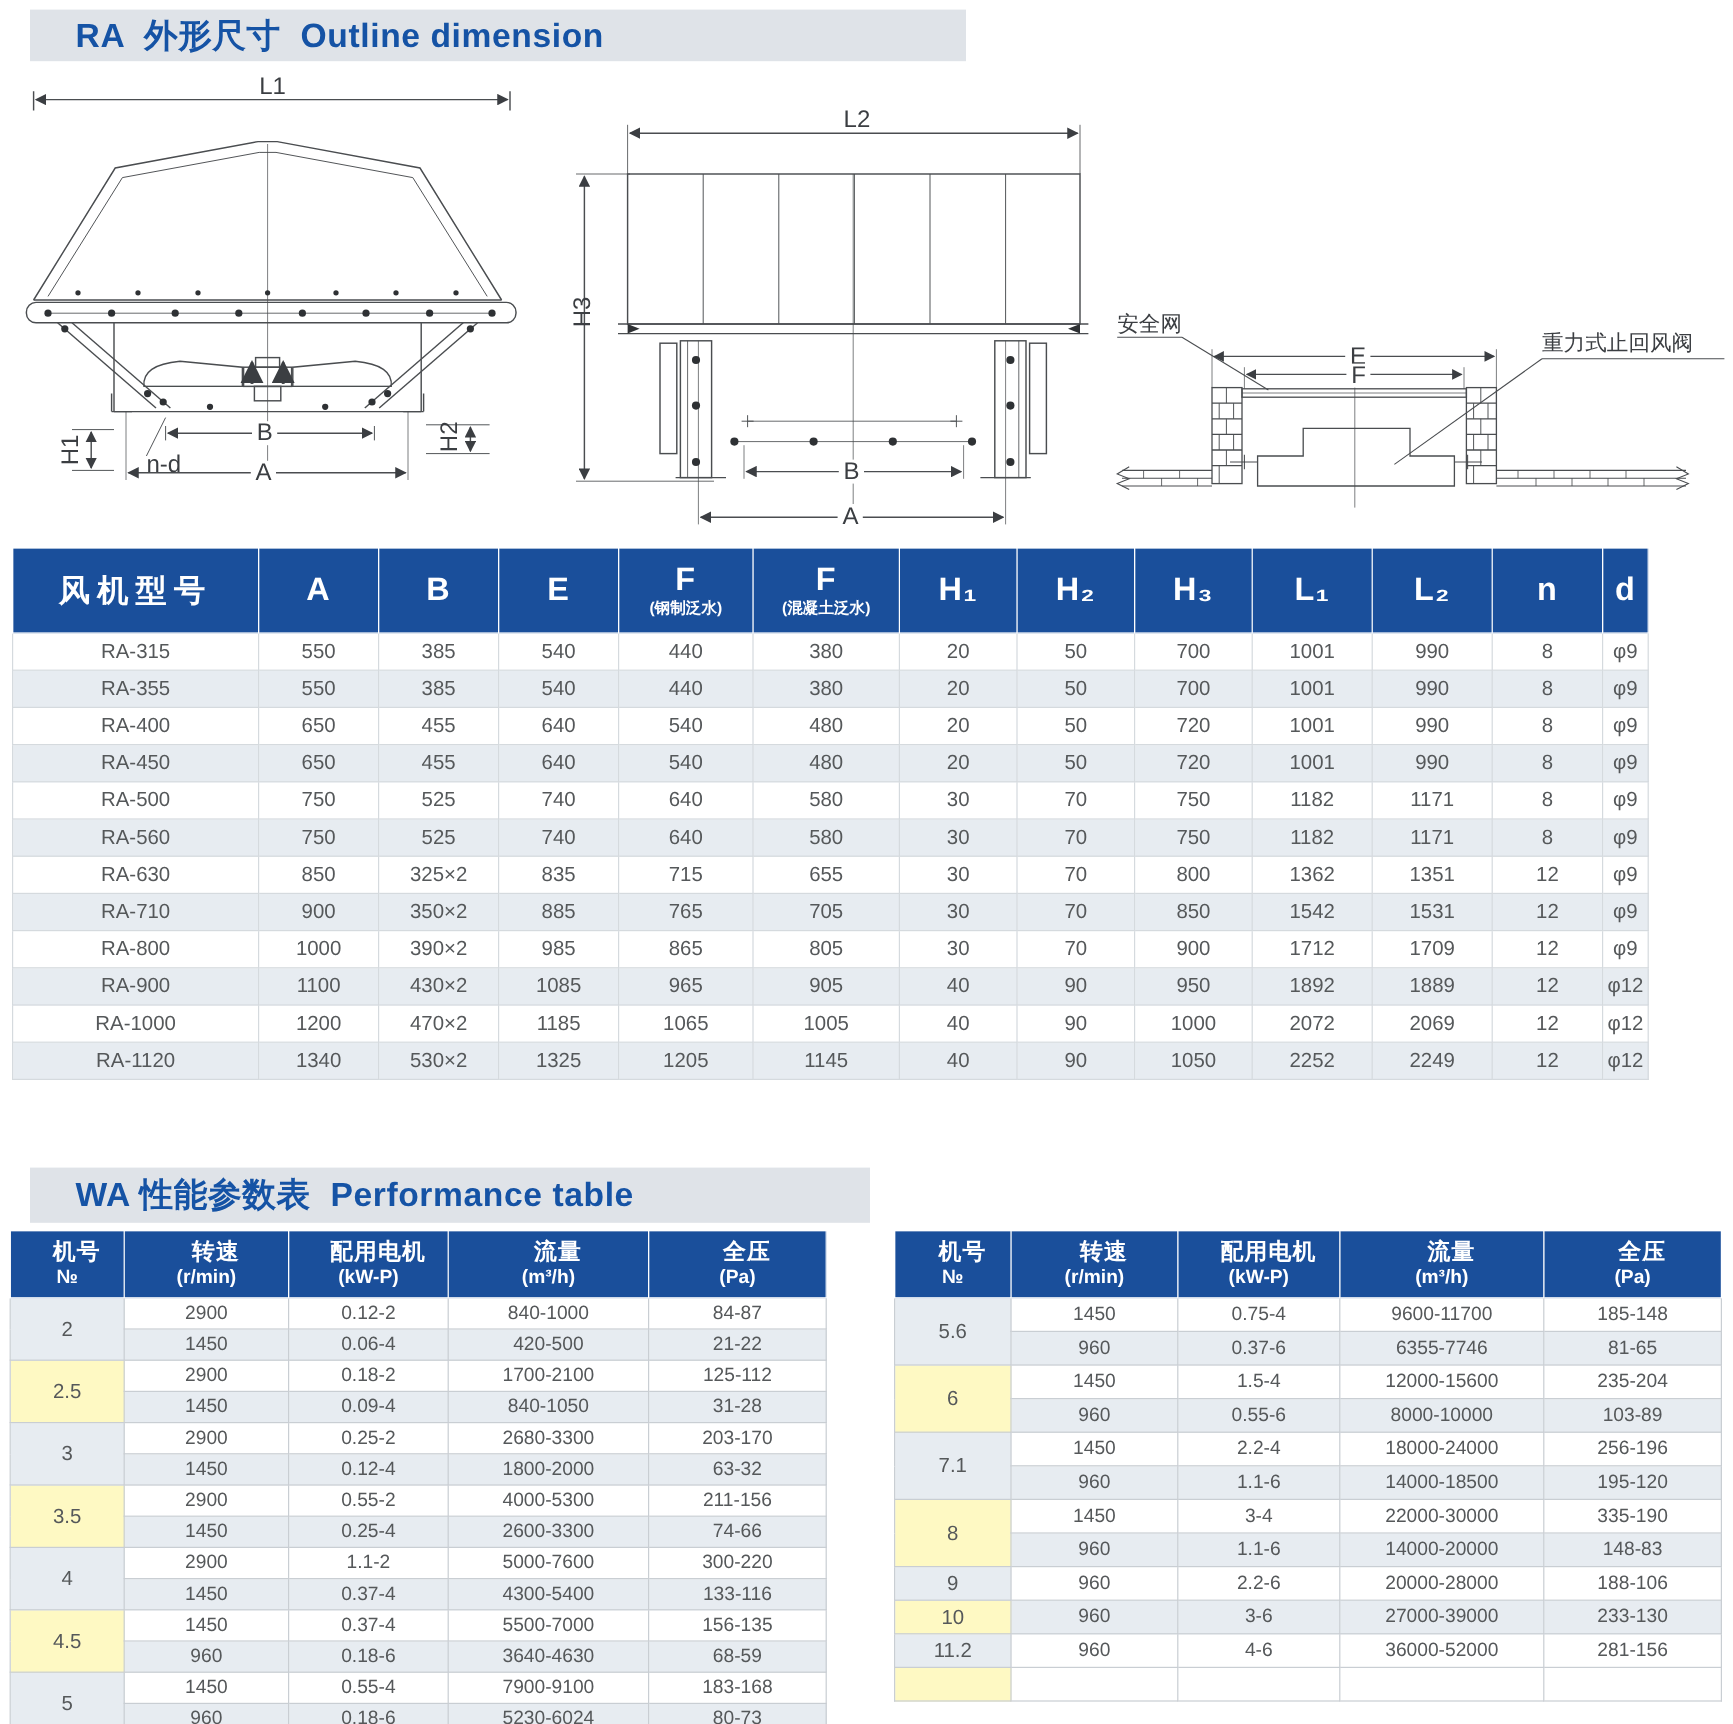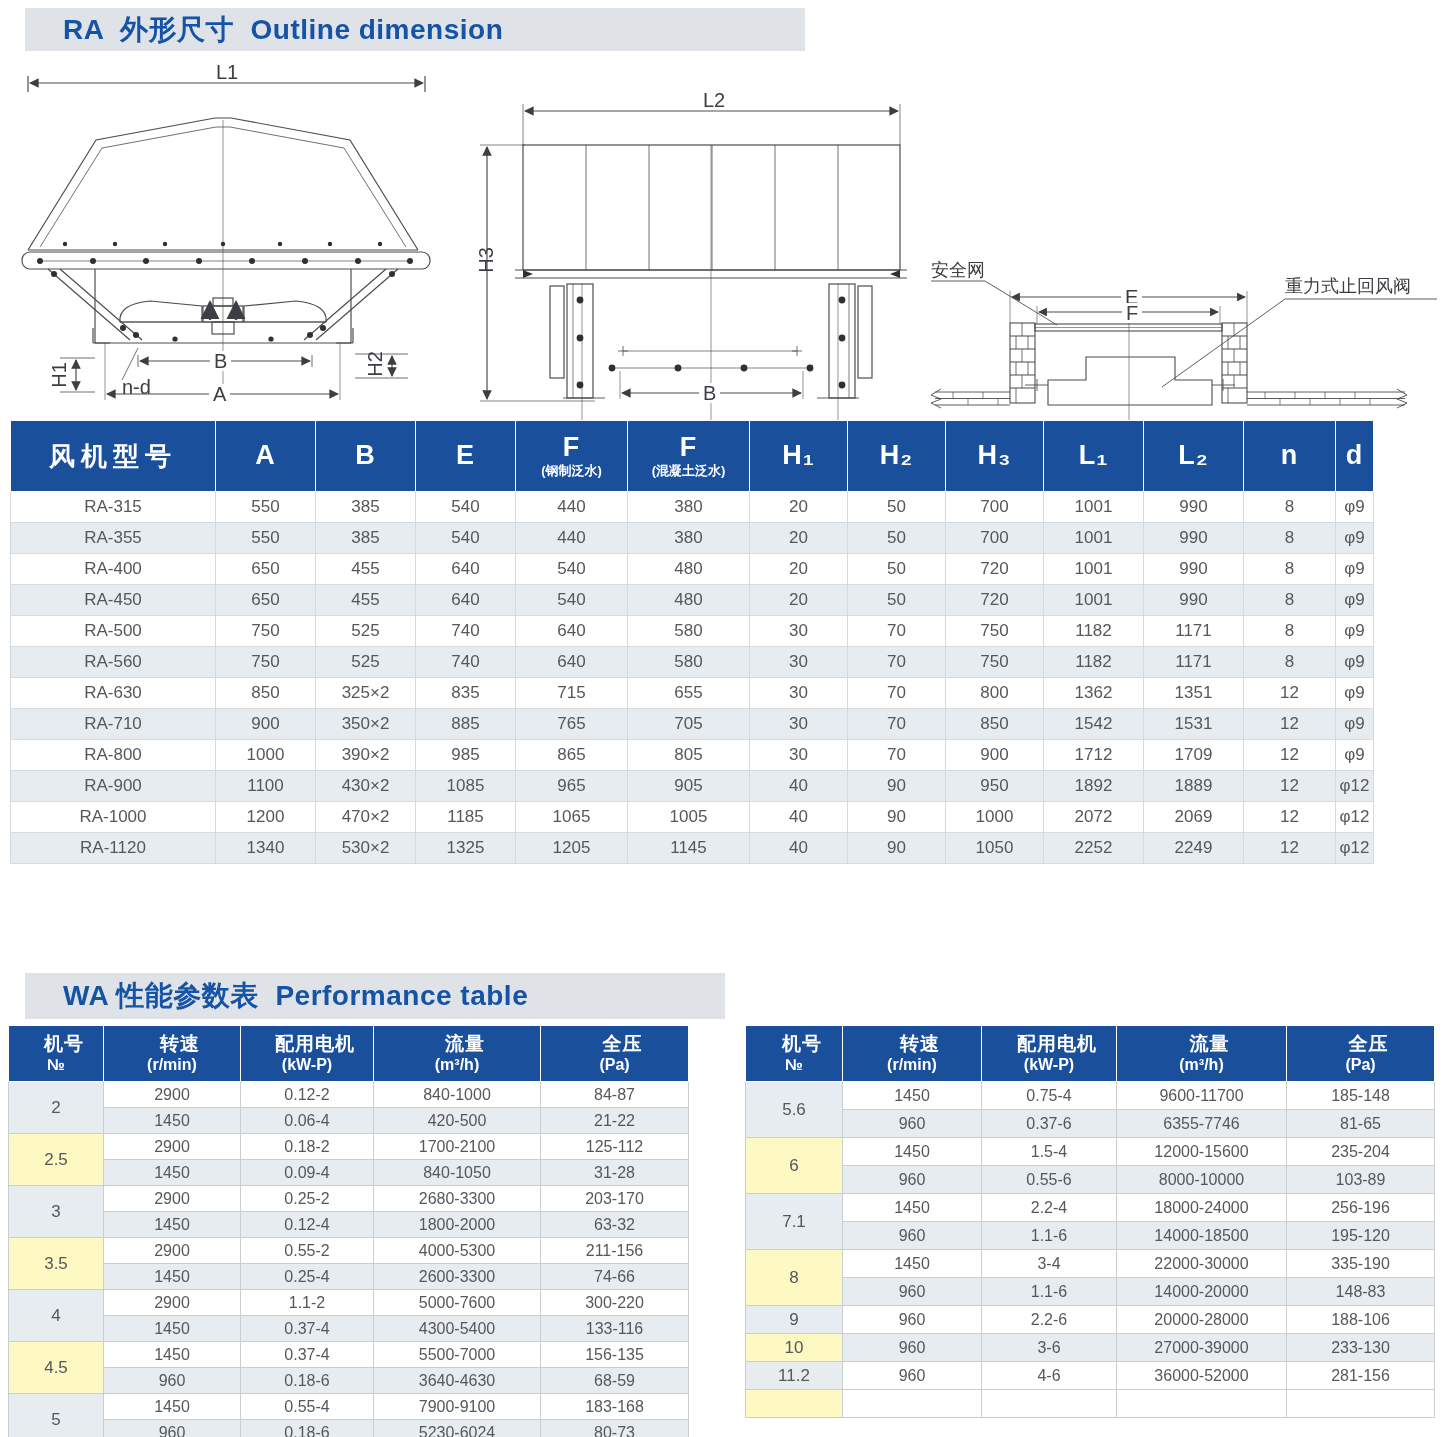--- a/index.html
+++ b/index.html
@@ -18,21 +18,21 @@
   #front-view{left:10px;top:62px;width:470px;height:358px;}
   #side-view{left:475px;top:62px;width:470px;height:358px;margin-top:28px;}
   #install-view{left:925px;top:245px;width:519px;height:190px;}
   .diagram svg{position:absolute;left:0;top:0;}
   .lbl{position:absolute;color:#3b3e42;font-size:20px;white-space:nowrap;line-height:1;}
   .lbl.cn{font-size:18px;}
   .lbl.onln{background:#fff;padding:0 4px;}
   .vlbl{transform:rotate(-90deg);transform-origin:center;}
 
   
-  #outline-table{position:absolute;left:10px;top:420px;width:1364px;border-collapse:collapse;table-layout:fixed;}
+  #outline-table{position:absolute;left:10px;top:456px;width:1364px;border-collapse:collapse;table-layout:fixed;}
   #outline-table th{background:#1a4f9b;color:#fff;border:1px solid #fff;height:70px;
     vertical-align:middle;padding:0;}
   #outline-table th .h-main{font-size:27px;font-weight:bold;line-height:1.1;letter-spacing:1px;}
   #outline-table th:first-child .h-main{font-size:26px;letter-spacing:6px;}
   #outline-table th .h-sub{font-size:13px;font-weight:bold;line-height:1.2;}
   #outline-table td{border:1px solid #d5dade;text-align:center;font-size:17px;color:#55585a;
     height:30px;padding:0;background:#fff;}
   #outline-table tr.alt td{background:#e7ecf1;}
 
   

